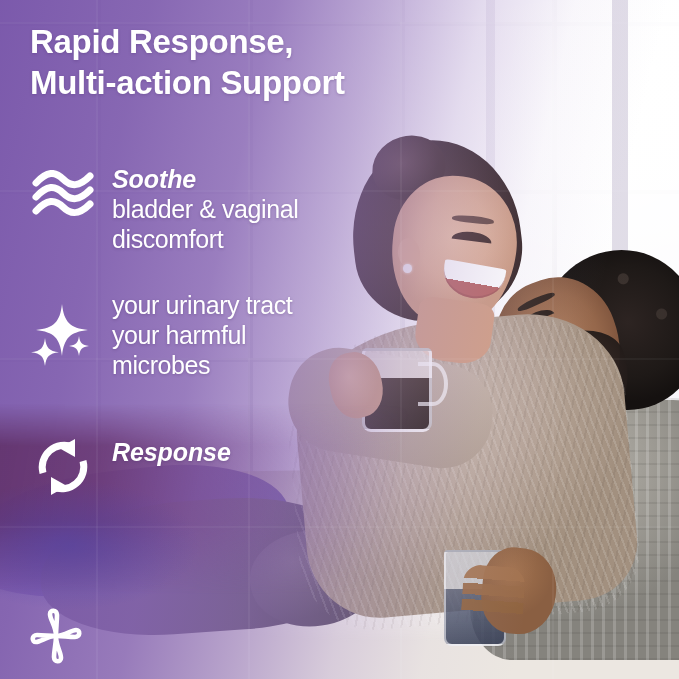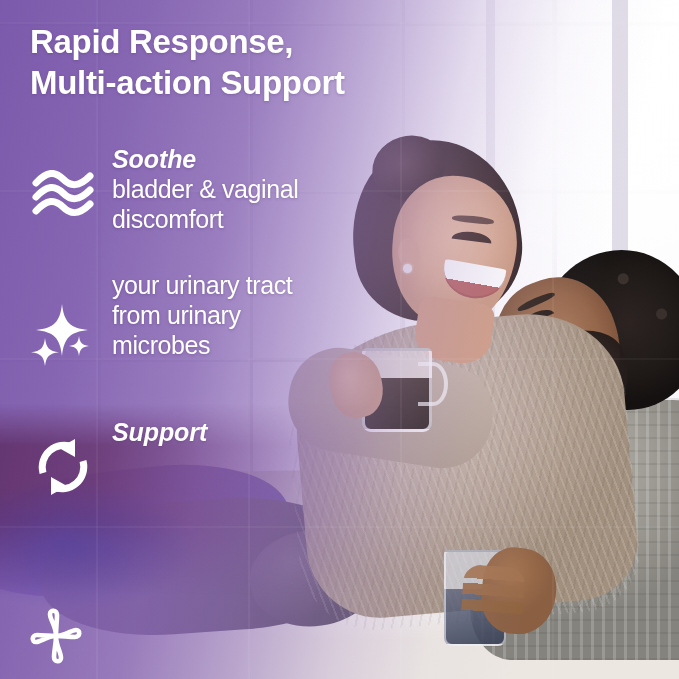--- a/index.html
+++ b/index.html
@@ -309,21 +309,21 @@
     width: 70px;
     height: 70px;
     display: flex;
     align-items: center;
     justify-content: center;
   }
   #benefit-0 .benefit-icon { margin-top: 18px; }
   #benefit-1 .benefit-icon { margin-top: 32px; }
   #benefit-2 .benefit-icon { margin-top: 16px; }
 
-  .benefit-text { color: #ffffff; padding-top: 2px; }
+  .benefit-text { color: #ffffff; padding-top: 2px; margin-top: 20px; }
   .benefit-title {
     font-size: 25px;
     font-weight: bold;
     font-style: italic;
     line-height: 1.14;
     letter-spacing: -0.1px;
     text-shadow: 0 1px 3px rgba(70,40,100,.3);
   }
   .benefit-desc {
     font-size: 25px;
@@ -420,38 +420,38 @@
     <div class="benefit" id="benefit-1">
       <div class="benefit-icon">
         <svg width="66" height="66" viewBox="0 0 66 66" fill="#ffffff">
           <path d="M32 2 C34 20, 40 26, 58 28 C40 30, 34 36, 32 54 C30 36, 24 30, 6 28 C24 26, 30 20, 32 2 Z"></path>
           <path d="M15 36 C16.3 46, 19 49, 29 50.3 C19 51.6, 16.3 54.6, 15 64 C13.7 54.6, 11 51.6, 1 50.3 C11 49, 13.7 46, 15 36 Z"></path>
           <path d="M49 34 C50 41, 52 43, 59 44 C52 45, 50 47, 49 54 C48 47, 46 45, 39 44 C46 43, 48 41, 49 34 Z"></path>
         </svg>
       </div>
       <div class="benefit-text">
         <div class="benefit-desc">your urinary tract
-from urinary
+your harmful
 microbes</div>
       </div>
     </div>
 
     <div class="benefit" id="benefit-2">
       <div class="benefit-icon">
         <svg width="64" height="64" viewBox="0 0 64 64" fill="none">
           <g stroke="#ffffff" stroke-width="7" stroke-linecap="butt">
             <path d="M12 38 A22 22 0 0 1 42 12"></path>
             <path d="M52 26 A22 22 0 0 1 22 52"></path>
           </g>
           <path d="M44 4 L44 22 L28 13 Z" fill="#ffffff"></path>
           <path d="M20 60 L20 42 L36 51 Z" fill="#ffffff"></path>
         </svg>
       </div>
       <div class="benefit-text">
-        <div class="benefit-title">Support</div>
+        <div class="benefit-title">Response</div>
       </div>
     </div>
 
     <div id="brand-logo">
       <svg width="52" height="56" viewBox="0 0 52 56" fill="none" stroke="#ffffff" stroke-width="4.6" stroke-linecap="round">
         <path d="M26 28 C26 18, 20 12, 20 6 C20 1.5, 27 1.5, 27 7 C27 14, 26 20, 26 28 Z"></path>
         <path d="M26 28 C35 28, 41 22, 46 22 C50.5 22, 50.5 29, 45 29 C38 29, 33 28, 26 28 Z"></path>
         <path d="M26 28 C26 38, 31 44, 31 50 C31 54.5, 24 54.5, 24 49 C24 42, 26 36, 26 28 Z"></path>
         <path d="M26 28 C17 28, 11 34, 6 34 C1.5 34, 1.5 27, 7 27 C14 27, 19 28, 26 28 Z"></path>
       </svg>

